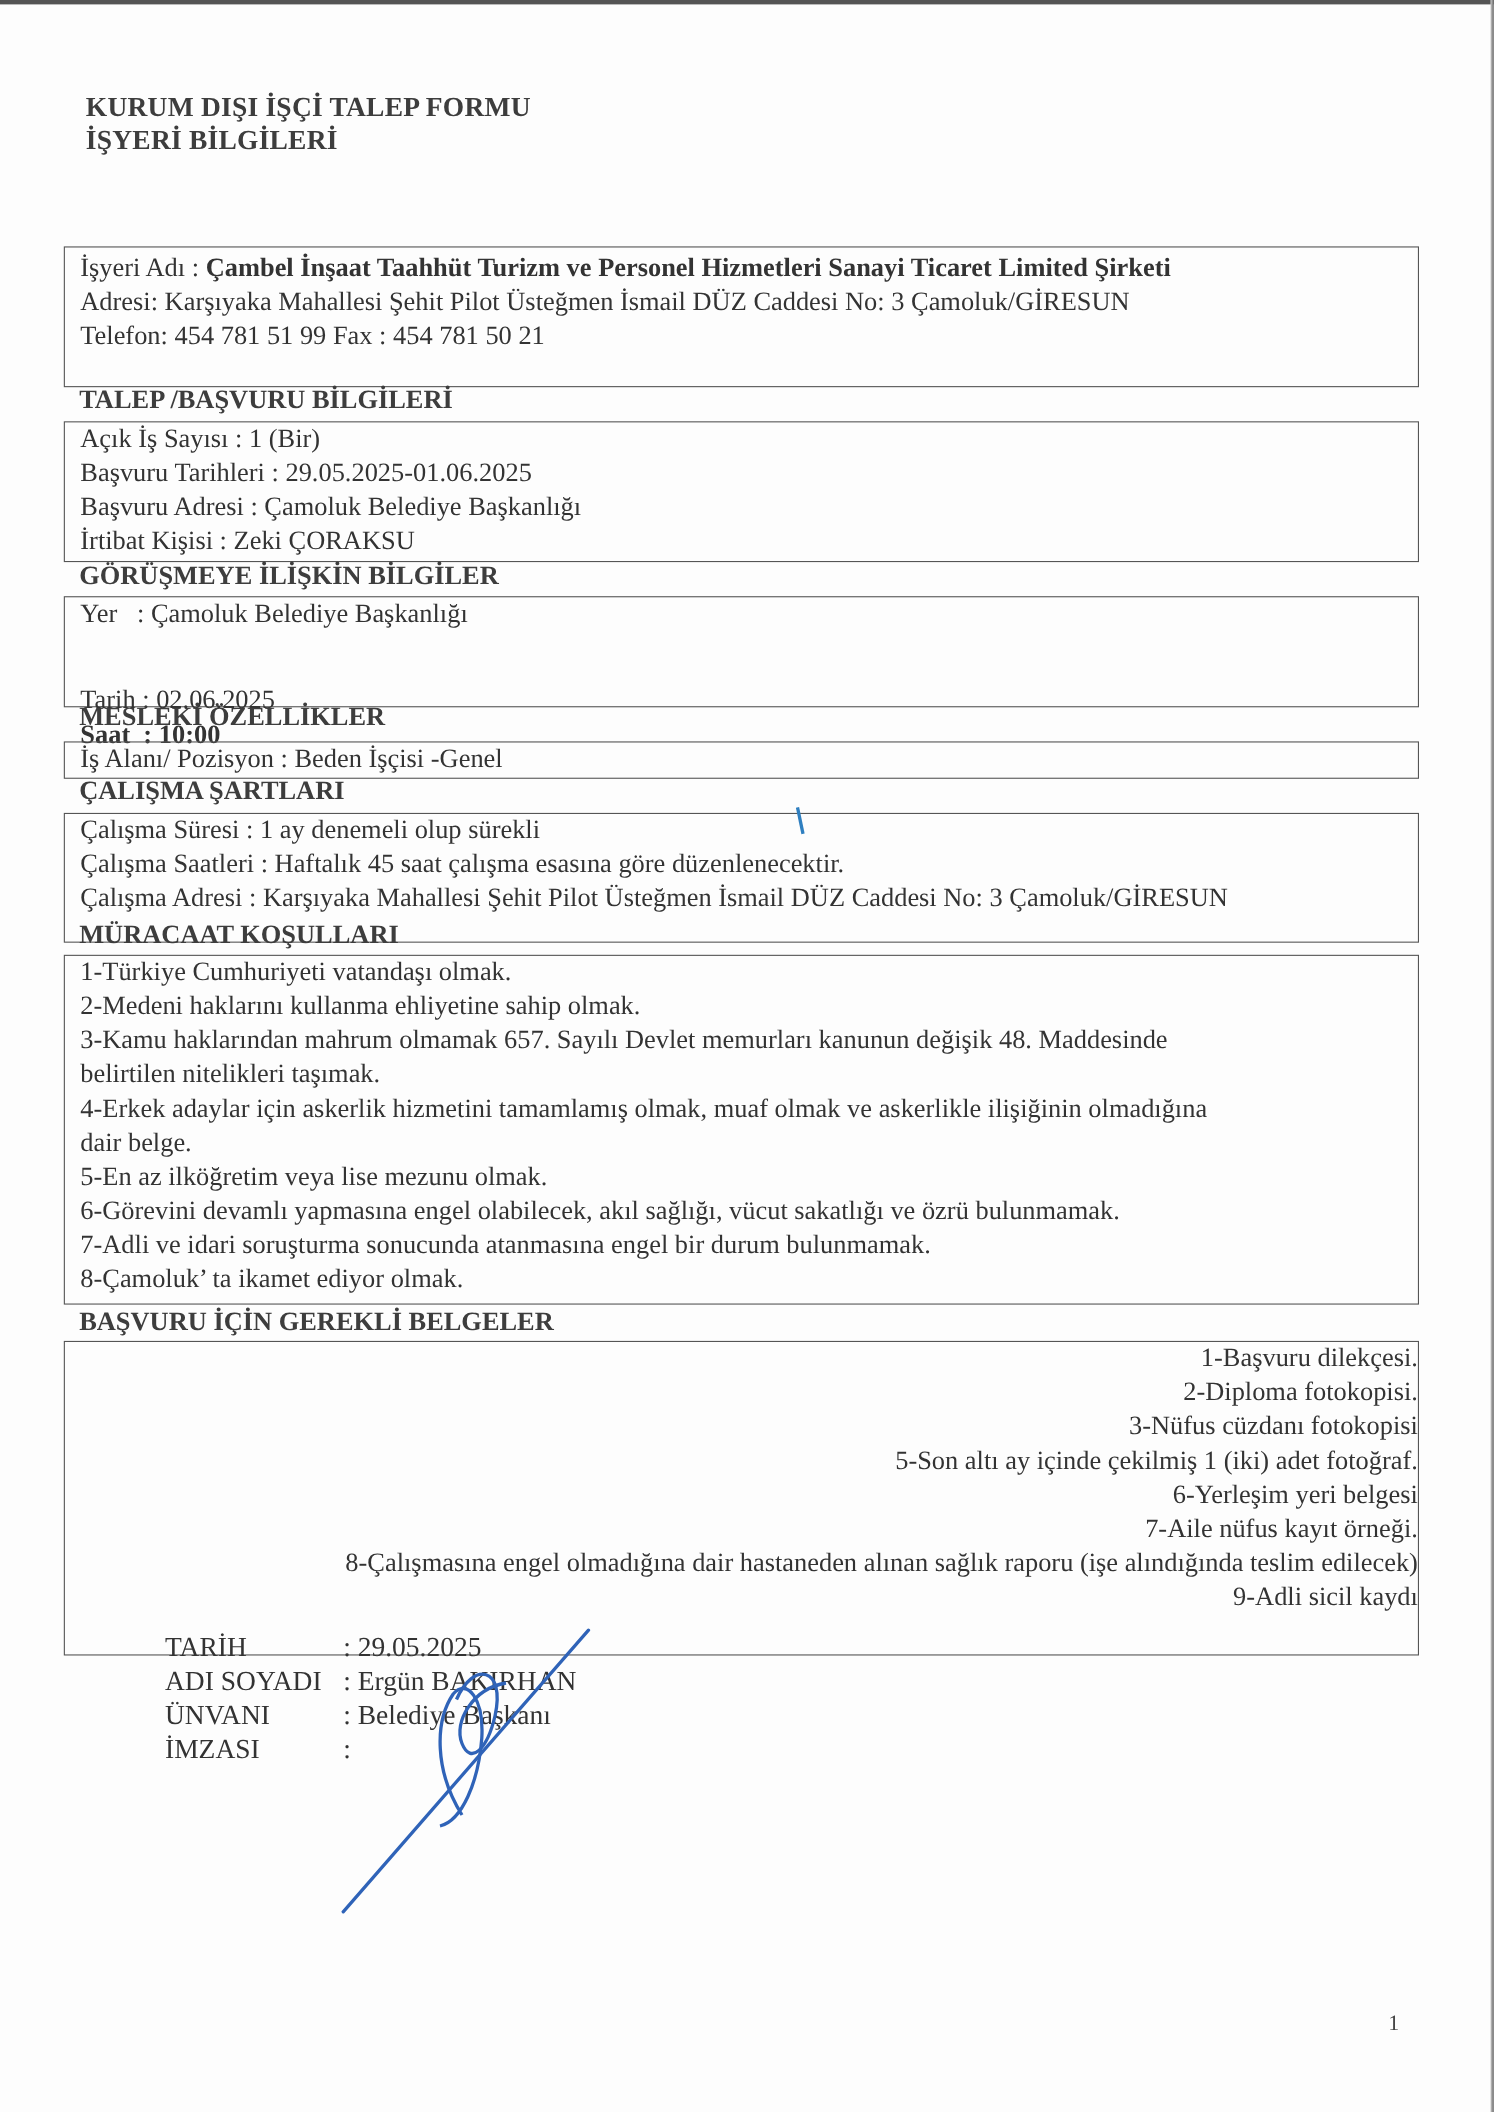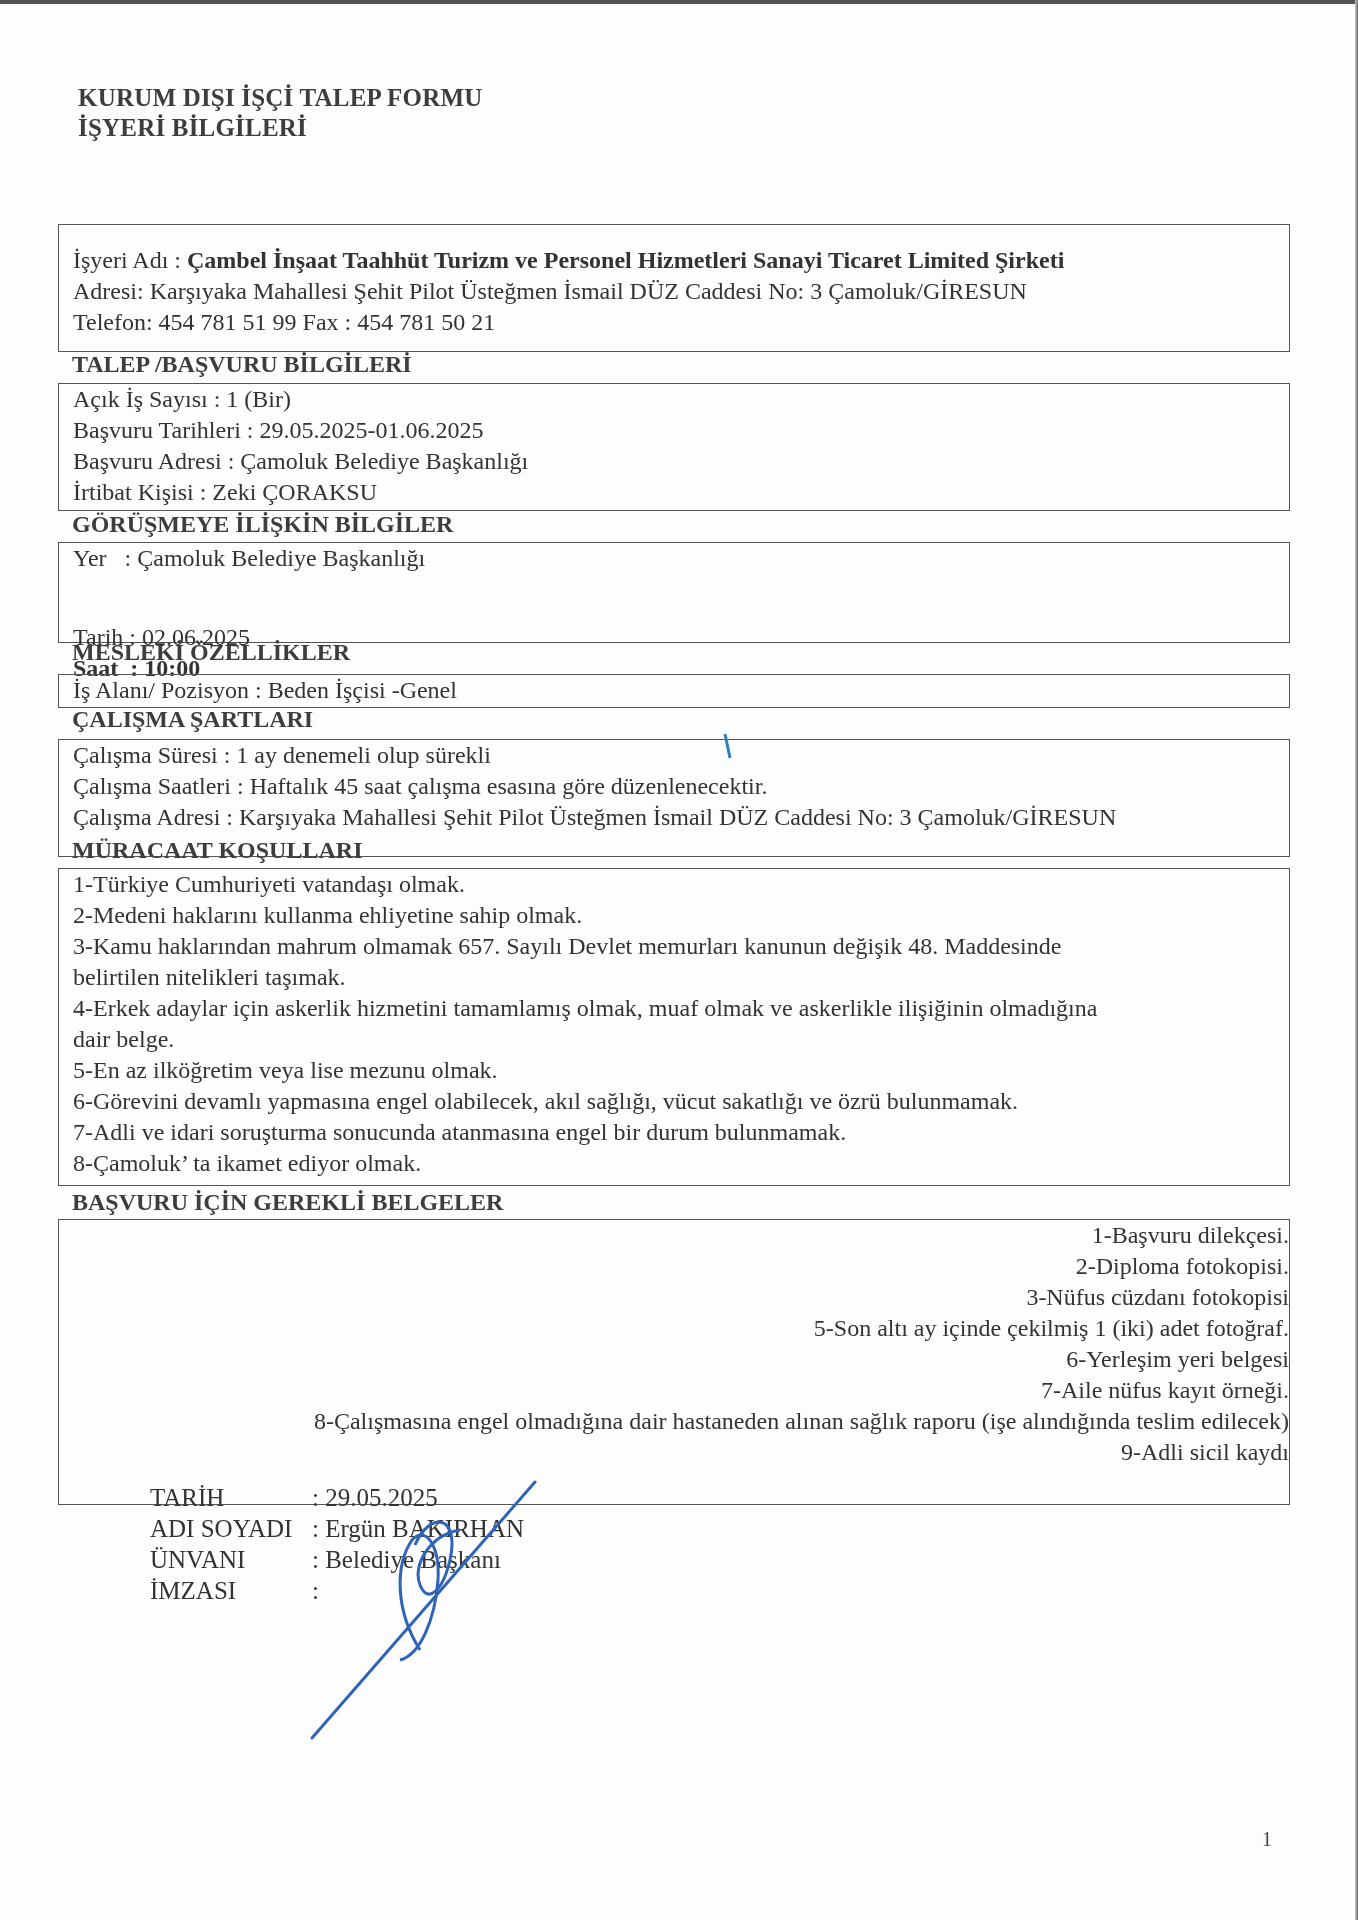--- a/index.html
+++ b/index.html
@@ -26,21 +26,21 @@
 </style>
 </head>
 <body>
 
 <div class="scan-top"></div>
 <div class="scan-right"></div>
 
 <div class="title" style="top:84px;">KURUM DIŞI İŞÇİ TALEP FORMU</div>
 <div class="title" style="top:114px;">İŞYERİ BİLGİLERİ</div>
 
-<div class="box" style="top:224px; height:128px; padding-top:20px;">
+<div class="box" style="top:224px; height:128px; padding-top:4px;">
   <div class="line">
     <span>İşyeri Adı : </span><span class="bold">Çambel İnşaat Taahhüt Turizm ve Personel Hizmetleri Sanayi Ticaret Limited Şirketi</span>
   </div>
   <div class="line">Adresi: Karşıyaka Mahallesi Şehit Pilot Üsteğmen İsmail DÜZ Caddesi No: 3 Çamoluk/GİRESUN</div>
   <div class="line">Telefon: 454 781 51 99 Fax : 454 781 50 21</div>
 </div>
 
 <div class="sec-head" style="top:350px;">TALEP /BAŞVURU BİLGİLERİ</div>
 <div class="box" style="top:383px; height:128px;">
   <div class="line">Açık İş Sayısı : 1 (Bir)</div>

